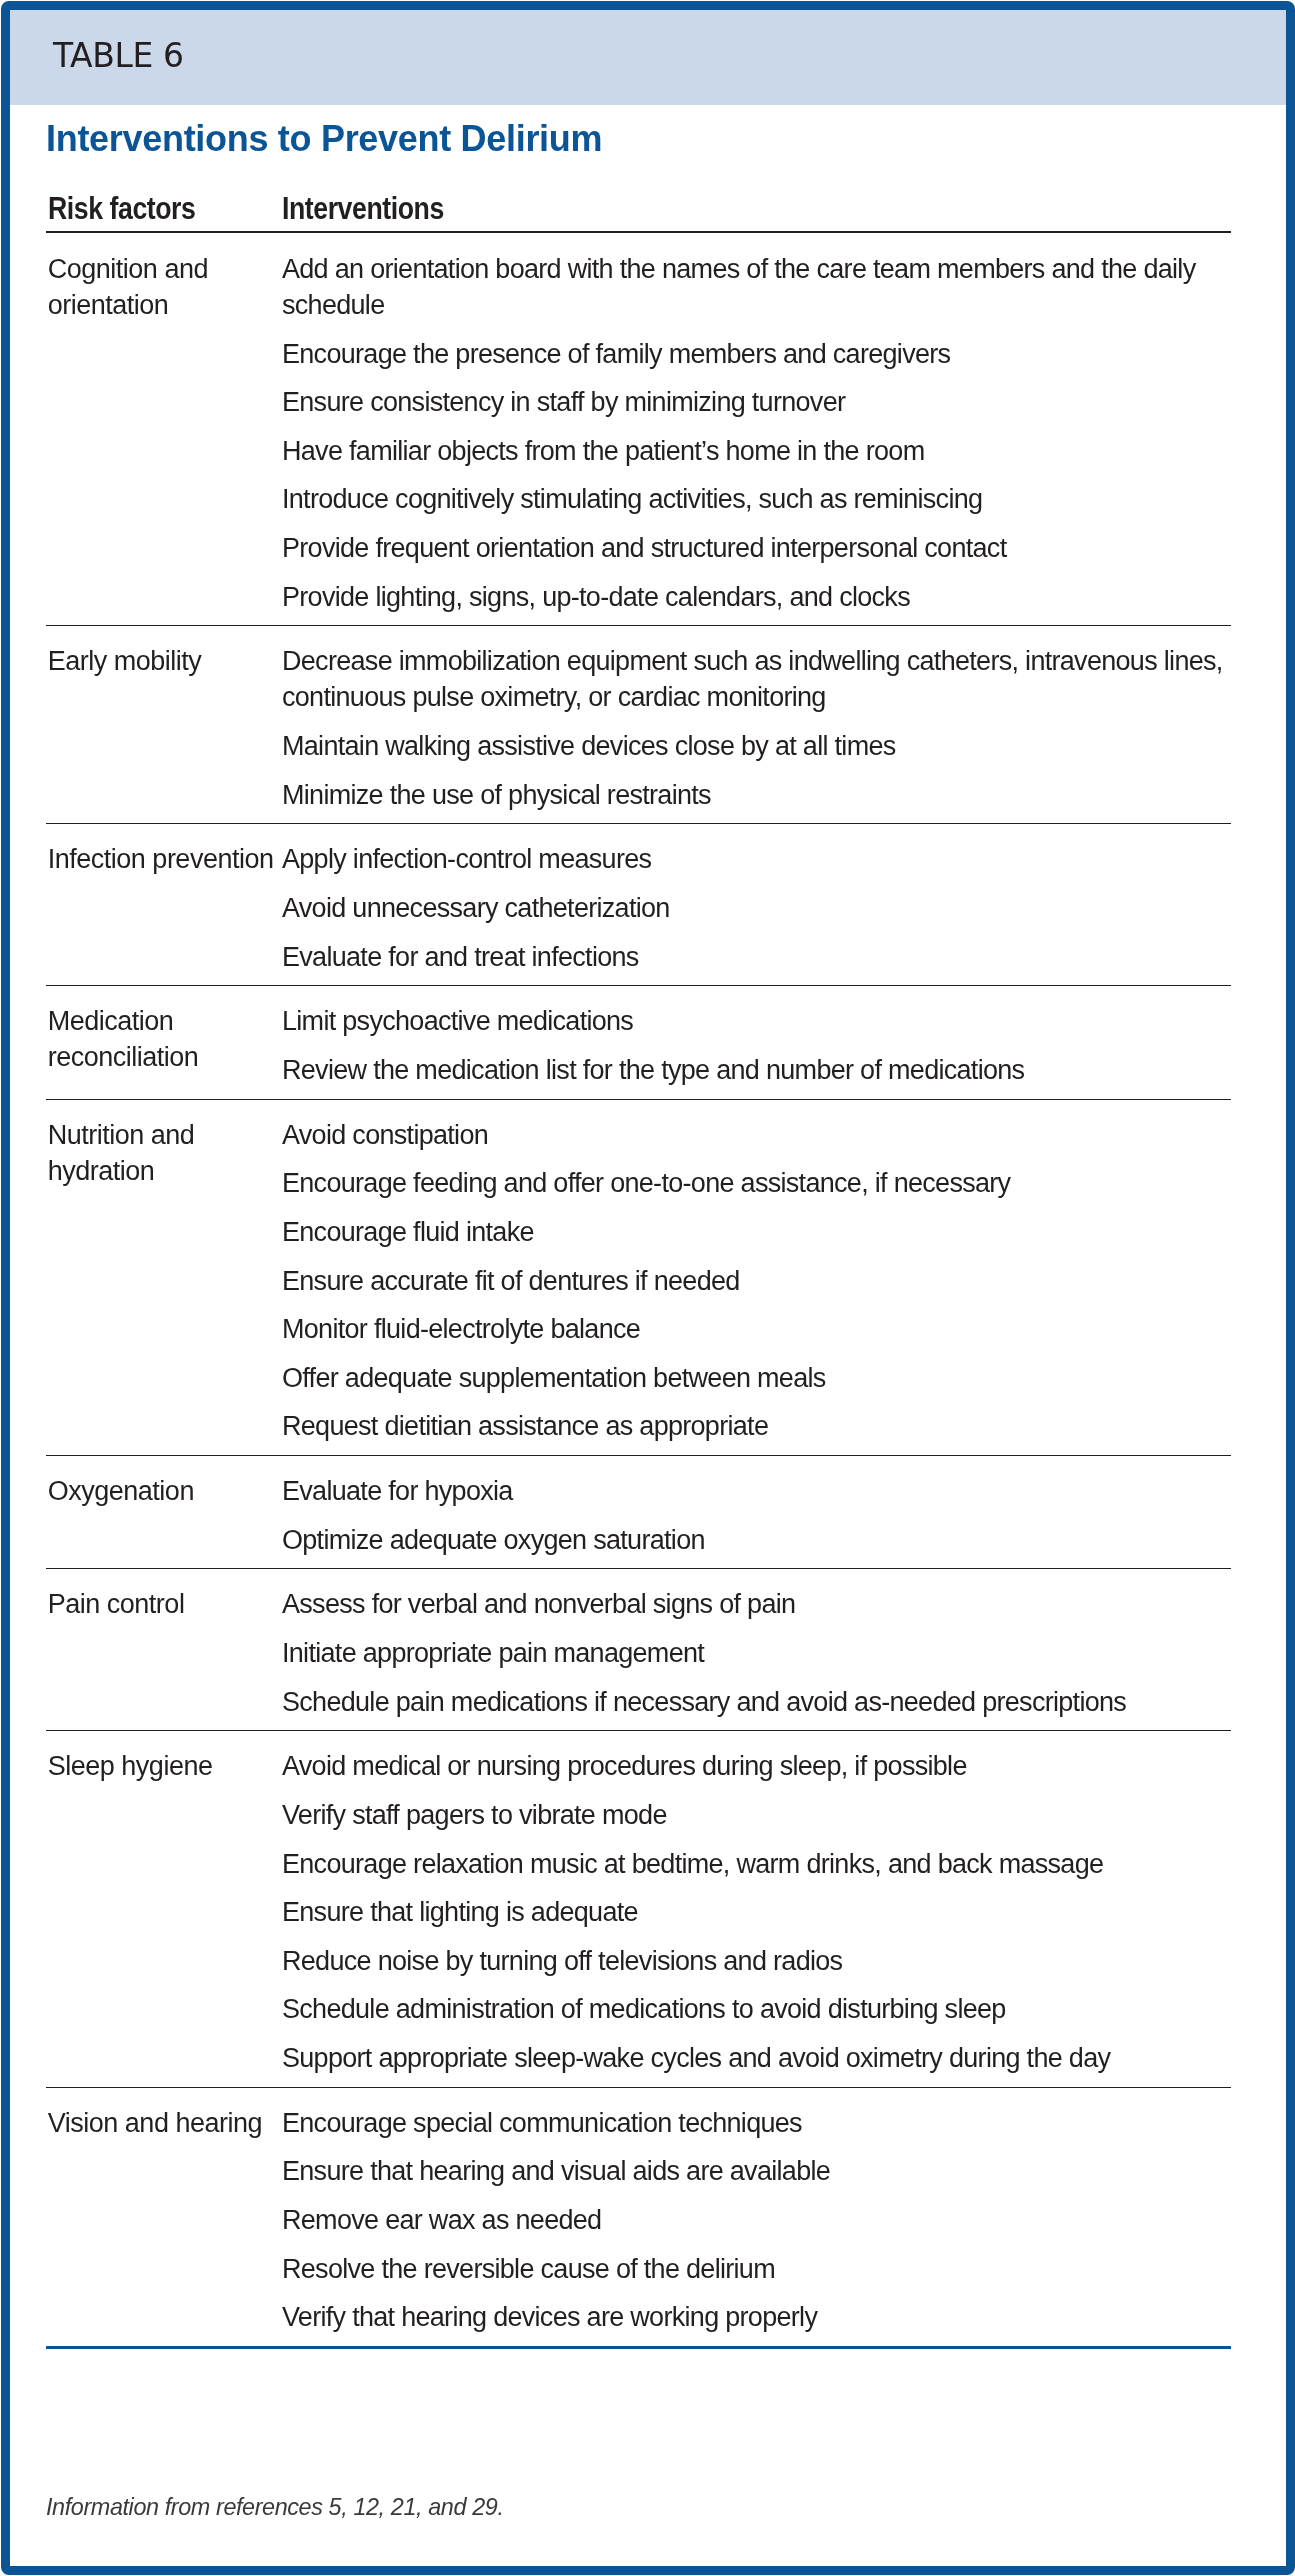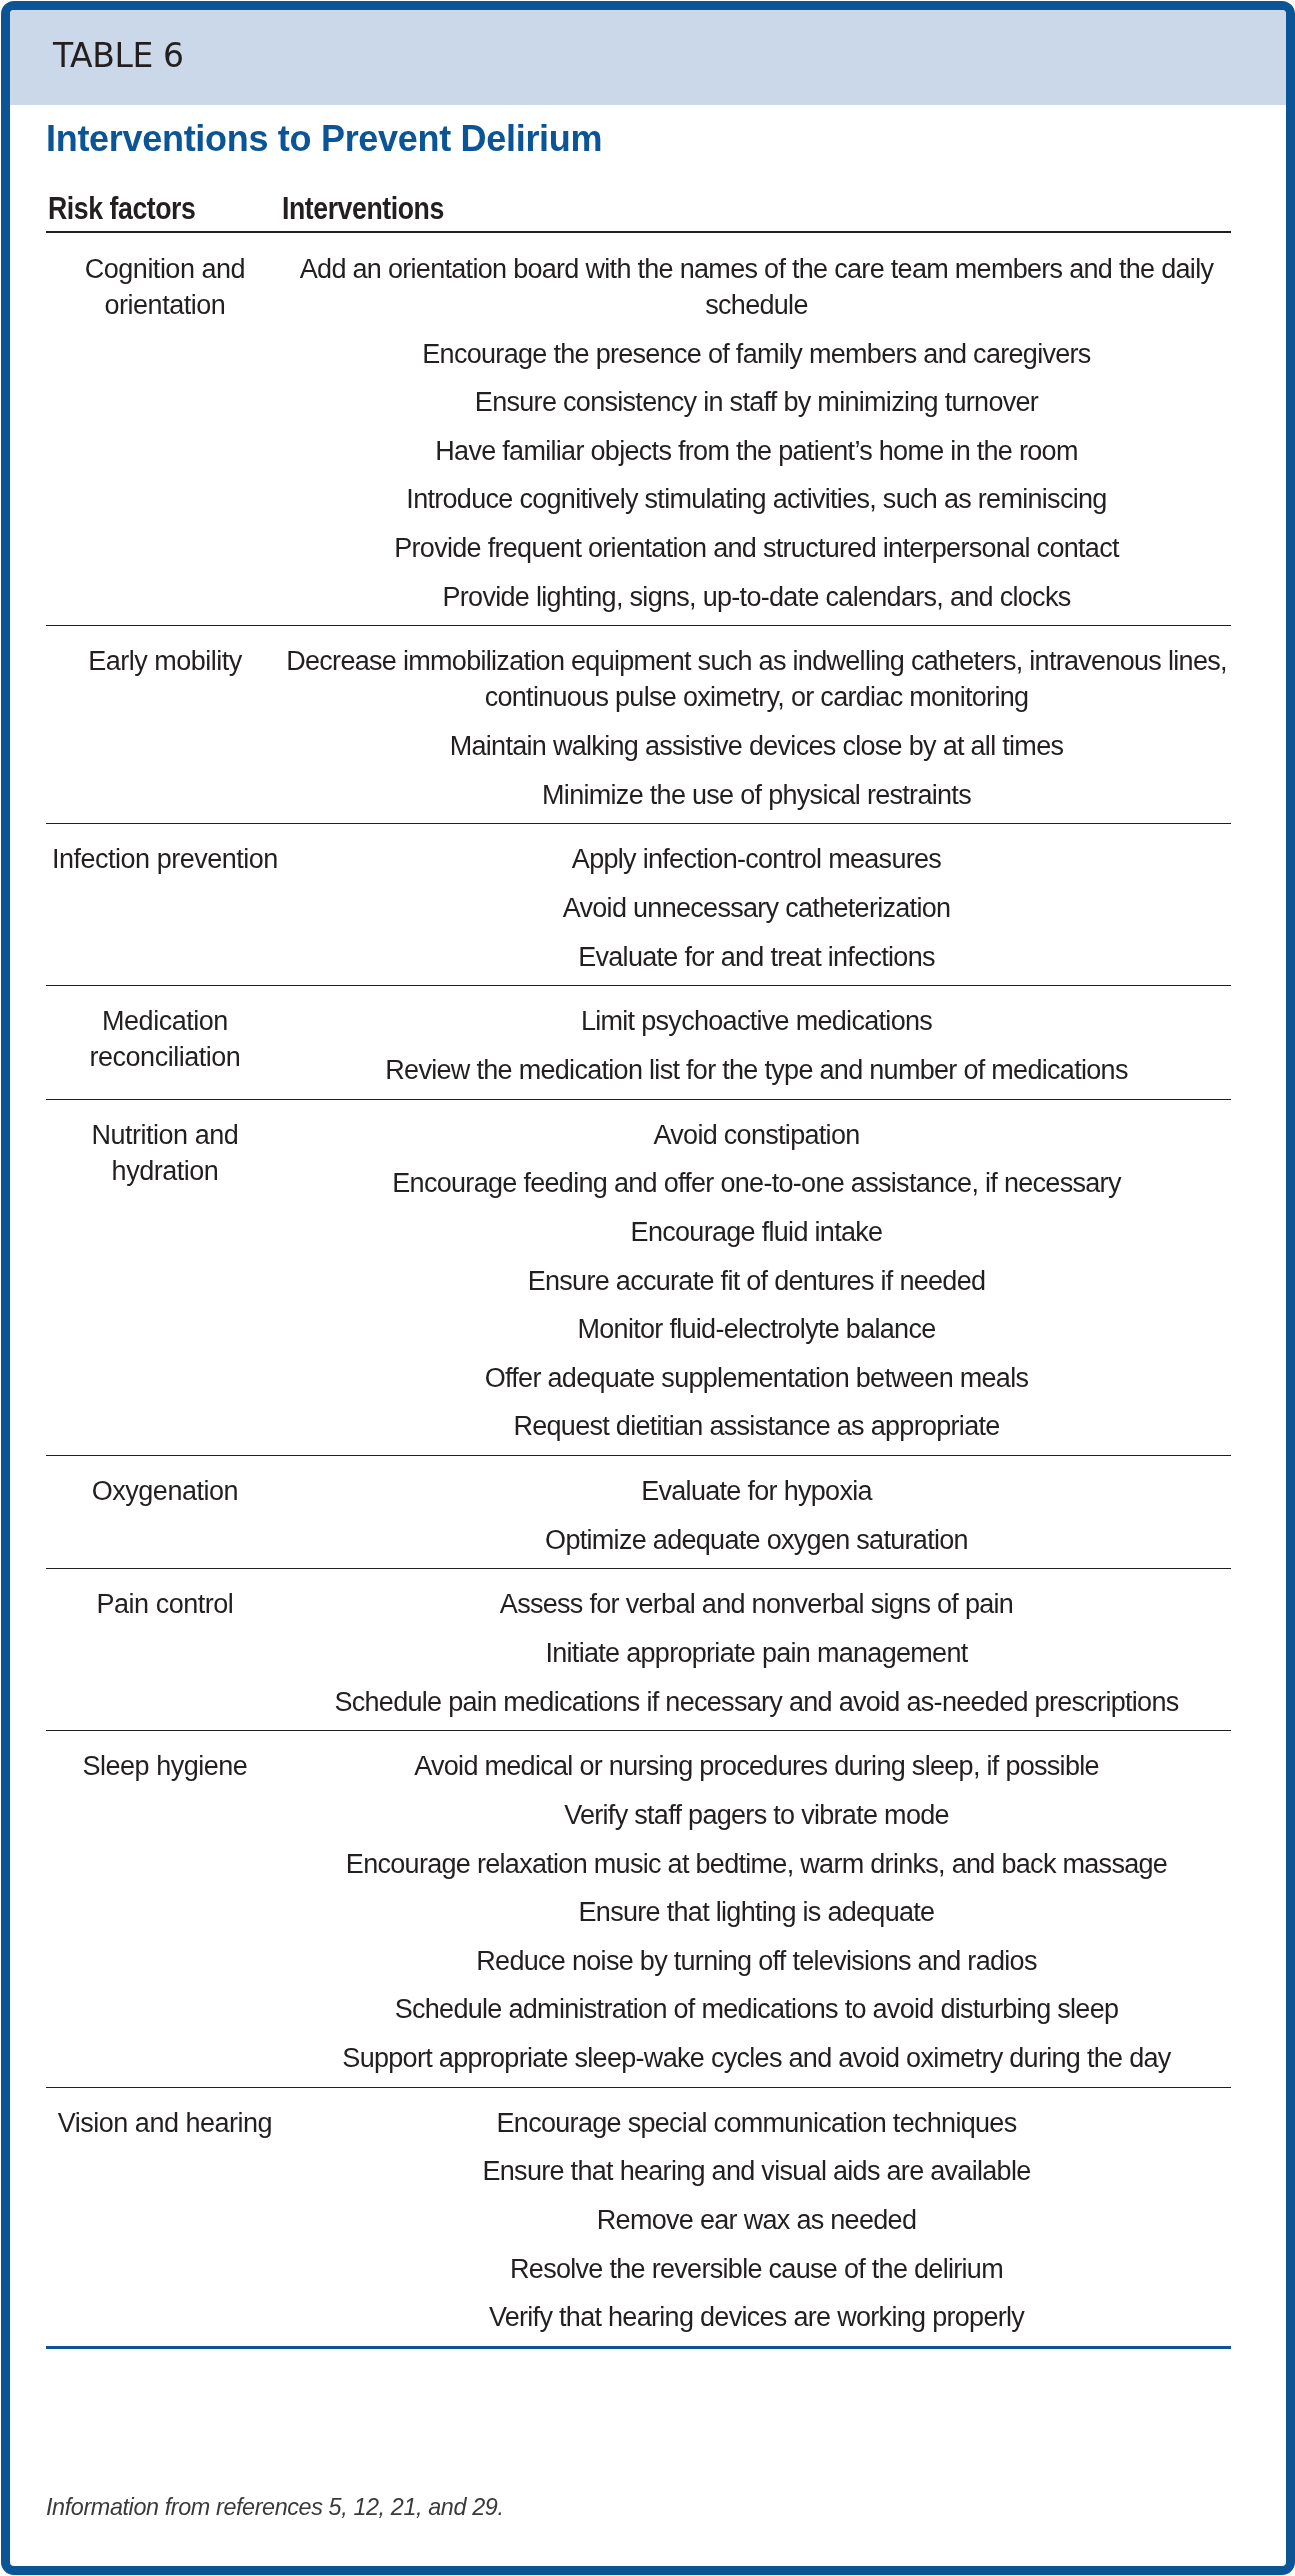--- a/index.html
+++ b/index.html
@@ -1,19 +1,19 @@
 <!DOCTYPE html>
 <html style="font-size:14.4px"><head>
 <meta charset="utf-8">
 <style>
   html, body { margin: 0; padding: 0; background: #ffffff; }
   body { width: 1296px; height: 2576px; position: relative; overflow: hidden; }
   .frame {
     position: absolute; left: 0.9px; top: 0.9px; width: 1294px; height: 2574px;
-    box-sizing: border-box; border: 9px solid #0b5597; border-radius: 13px;
+    box-sizing: border-box; border: 9px solid #0b5597; border-radius: 8px;
     background: #ffffff; overflow: hidden;
   }
   .band {
     position: absolute; left: 0; top: 0; right: 0; height: 95px;
     background: #cbd8ea;
   }
   .table-label {
     position: absolute; left: 43px; top: 26px;
     font-family: "DejaVu Sans", sans-serif; font-size: 33px; font-weight: 500;
     color: #231f20; letter-spacing: -0.4px;
@@ -28,21 +28,21 @@
     border-bottom: 2.7px solid #231f20;
     font-family: "Liberation Sans", sans-serif; font-size: 31px; font-weight: bold;
     color: #231f20; letter-spacing: -0.5px;
   }
   .header-row .h1 { position: absolute; left: 1.8px; top: 4.5px; transform: scaleX(0.86); transform-origin: left; }
   .header-row .h2 { position: absolute; left: 236px; top: 4.5px; transform: scaleX(0.86); transform-origin: left; }
   .rows { position: absolute; left: 46px; top: 234px; width: 1185px; }
   .row {
     display: flex; border-bottom: 1.8px solid #231f20;
     padding: 17px 0 10.8px 0;
-    font-family: "Liberation Sans", sans-serif; font-size: 27px; color: #231f20; text-align: center;
+    font-family: "Liberation Sans", sans-serif; font-size: 27px; color: #231f20;
   }
   .row.last { border-bottom: 3.6px solid #0b5597; }
   .risk { width: 236px; flex: 0 0 236px; line-height: 36px; padding-left: 1.8px; box-sizing: border-box; letter-spacing: -0.5px; }
   .items { flex: 1; }
   .item { line-height: 36px; margin-bottom: 12.6px; letter-spacing: -0.7px; }
   .item:last-child { margin-bottom: 0; }
   .footnote {
     position: absolute; left: 46px; top: 2494px;
     font-family: "Liberation Sans", sans-serif; font-style: italic; font-size: 23.4px;
     color: #3a3a3a; letter-spacing: -0.4px;

